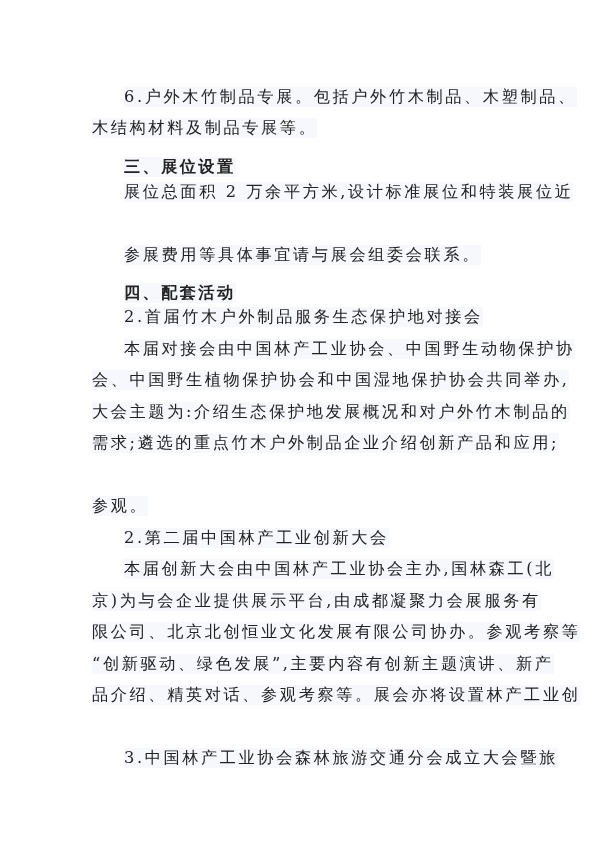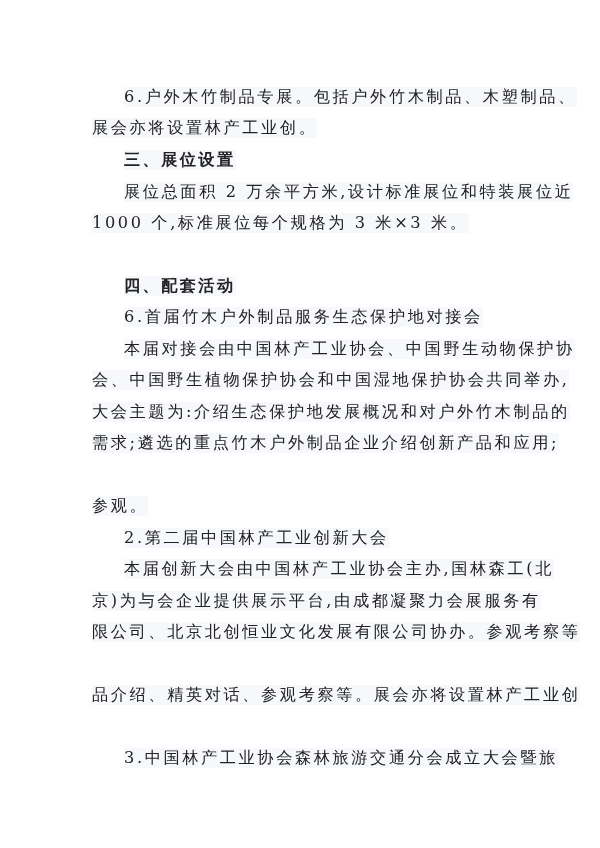--- a/index.html
+++ b/index.html
@@ -3,37 +3,38 @@
   <meta charset="utf-8">
   <style>
     html, body { margin: 0; padding: 0; background: #ffffff; }
     body { width: 600px; height: 848px; position: relative; overflow: hidden;
            font-family: "DejaVu Serif", "Liberation Serif", serif; color: #222; }
     .page { position: absolute; left: 0; top: 0; width: 512px; height: 848px; }
     .line { position: absolute; left: 92px; font-size: 16.2px; line-height: 20px;
             white-space: nowrap; letter-spacing: 2.6px; background: #f7f8fc; }
     .ind { left: 124px; }
     .head { font-family: "DejaVu Sans", "Liberation Sans", sans-serif; font-weight: bold;
-            letter-spacing: 2.4px; }
+            letter-spacing: 2.4px; margin-top: 7px; }
   </style>
 </head>
 <body>
 
 <div class="page">
   <div class="line ind" style="top:87px">6.户外木竹制品专展。包括户外竹木制品、木塑制品、</div>
-  <div class="line" style="top:118px">展会亦将设置林产工业创。</div>
+  <div class="line" style="top:118px">木结构材料及制品专展等。</div>
   <div class="line ind head" style="top:150px">三、展位设置</div>
   <div class="line ind" style="top:182px">展位总面积 2 万余平方米,设计标准展位和特装展位近</div>
-  <div class="line" style="top:213px">1000 个,标准展位每个规格为 3 米×3 米。</div>
+  <div class="line ind" style="top:245px">参展费用等具体事宜请与展会组委会联系。</div>
   <div class="line ind head" style="top:276px">四、配套活动</div>
-  <div class="line ind" style="top:307px">6.首届竹木户外制品服务生态保护地对接会</div>
+  <div class="line ind" style="top:307px">2.首届竹木户外制品服务生态保护地对接会</div>
   <div class="line" style="top:370px">会、中国野生植物保护协会和中国湿地保护协会共同举办,</div>
   <div class="line ind" style="top:339px">本届对接会由中国林产工业协会、中国野生动物保护协</div>
   <div class="line" style="top:402px">大会主题为:介绍生态保护地发展概况和对户外竹木制品的</div>
   <div class="line" style="top:433px">需求;遴选的重点竹木户外制品企业介绍创新产品和应用;</div>
   <div class="line" style="top:496px">参观。</div>
   <div class="line ind" style="top:528px">2.第二届中国林产工业创新大会</div>
   <div class="line ind" style="top:559px">本届创新大会由中国林产工业协会主办,国林森工(北</div>
   <div class="line" style="top:591px">京)为与会企业提供展示平台,由成都凝聚力会展服务有</div>
   <div class="line" style="top:622px">限公司、北京北创恒业文化发展有限公司协办。参观考察等</div>
+  <div class="line" style="top:654px">“创新驱动、绿色发展”,主要内容有创新主题演讲、新产</div>
   <div class="line" style="top:685px">品介绍、精英对话、参观考察等。展会亦将设置林产工业创</div>
   <div class="line ind" style="top:748px">3.中国林产工业协会森林旅游交通分会成立大会暨旅</div>
 </div>
 
 </body></html>

